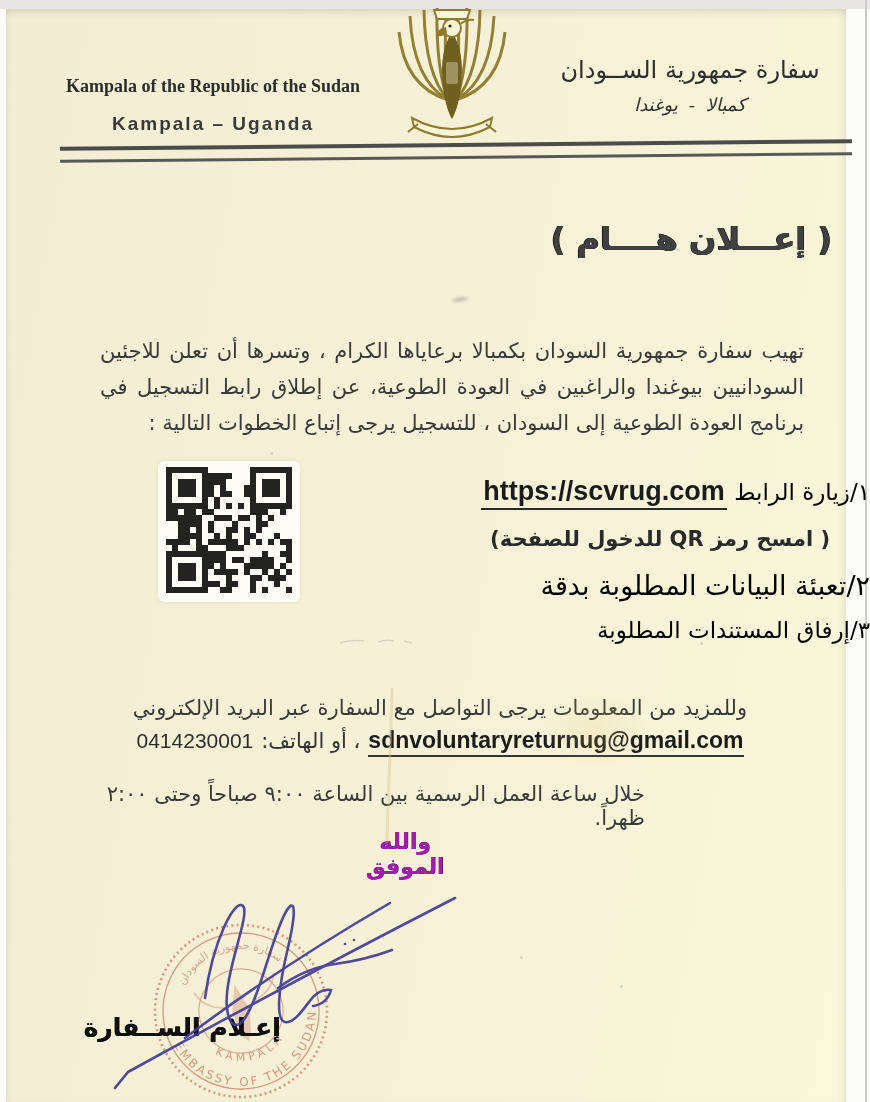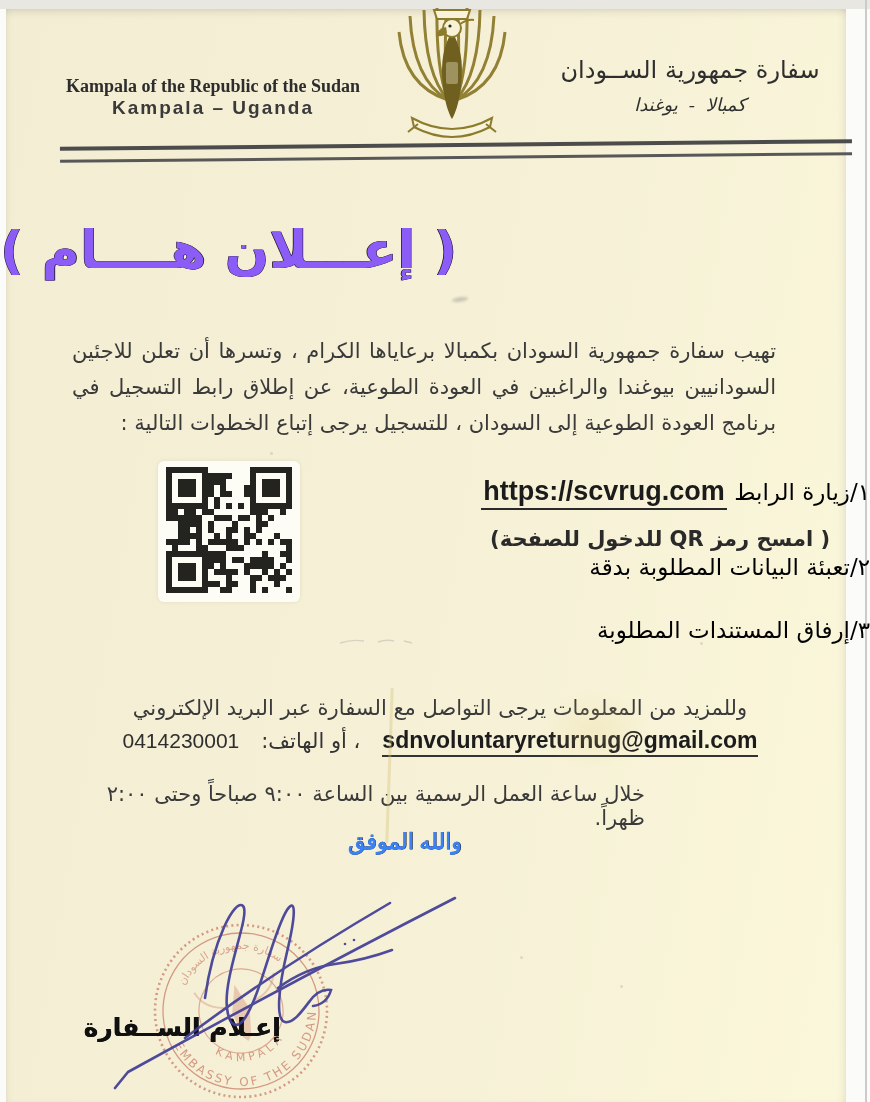--- a/index.html
+++ b/index.html
@@ -11,75 +11,75 @@
   .top-edge{position:absolute;left:0;top:0;width:870px;height:9px;background:#e9e7e2;}
   .right-scan-line{position:absolute;right:3px;top:0;width:2px;height:1102px;background:#cbcbcb;}
   .paper{
     position:absolute;left:6px;top:9px;width:840px;height:1093px;
     background:linear-gradient(100deg,#f2edd3 0%,#f5f0d6 50%,#fbf7da 100%);
     box-shadow:inset -7px 0 10px -6px rgba(0,0,0,.10), inset 0 8px 10px -6px rgba(0,0,0,.12), inset 4px 0 8px -5px rgba(0,0,0,.10);
   }
   
   .header-en{position:absolute;left:58px;top:76px;width:310px;text-align:center;color:#2d2d2d;}
   .header-en .l1{font-family:"Liberation Serif",serif;font-weight:bold;font-size:18px;white-space:nowrap;}
-  .header-en .l2{font-family:"Liberation Sans",sans-serif;font-weight:bold;font-size:19px;letter-spacing:2px;margin-top:0;color:#3a3a3a;}
+  .header-en .l2{font-family:"Liberation Sans",sans-serif;font-weight:bold;font-size:19px;letter-spacing:2px;margin-top:16px;color:#3a3a3a;}
   .header-ar{position:absolute;left:540px;top:56px;width:300px;text-align:center;direction:rtl;color:#2e2e2e;}
   .header-ar .l1{font-size:24px;white-space:nowrap;}
   .header-ar .l2{font-size:18px;margin-top:10px;word-spacing:5px;font-style:italic;}
   .emblem{position:absolute;left:388px;top:4px;width:128px;height:136px;}
   .divider{
     position:absolute;left:60px;top:143px;width:792px;height:9px;
     border-top:4px solid #4c4c4c;border-bottom:3px solid #585858;
     transform:rotate(-0.55deg);
   }
   
   .title{
-    position:absolute;left:0;top:220px;width:832px;text-align:left;direction:rtl;
-    font-size:52px;font-weight:bold;color:#8b5cf6;
+    position:absolute;left:0;top:220px;width:832px;text-align:right;direction:rtl;
+    font-size:32px;font-weight:bold;color:#404040;
     text-shadow:.6px 0 0 #0d0d0d,-.6px 0 0 #0d0d0d;
   }
   .title-smudge{position:absolute;left:452px;top:297px;width:16px;height:5px;border-radius:50%;
     background:rgba(110,110,110,.30);filter:blur(1px);transform:rotate(-8deg);}
   
   .intro{
-    position:absolute;left:72px;top:333px;width:704px;direction:rtl;
+    position:absolute;left:100px;top:333px;width:704px;direction:rtl;
     text-align:justify;font-size:21px;line-height:36px;color:#3a3a3a;
   }
   
   .qr{
     position:absolute;left:158px;top:461px;width:142px;height:141px;background:#fdfcf5;
     border-radius:6px;box-shadow:0 0 4px rgba(0,0,0,.08);display:flex;align-items:center;justify-content:center;
   }
   .step{position:absolute;right:0;width:566px;direction:rtl;white-space:nowrap;font-size:23px;}
   .s1{top:476px;}
   .s1 .url{
     direction:ltr;unicode-bidi:embed;display:inline-block;
     font-family:"Liberation Sans","DejaVu Sans",sans-serif;font-weight:bold;font-size:27px;color:#1b1b1b;
     border-bottom:2.5px solid #2a2a2a;padding:0 2px 1px 2px;margin-left:6px;
   }
   .qrnote{top:527px;padding-left:0;padding-right:40px;font-weight:bold;font-size:21px;color:#2a2a2a;}
-  .s2{top:554px;font-size:23px;}
+  .s2{top:570px;font-size:27px;}
   .s3{top:617px;font-size:23px;}
   .pencil{position:absolute;left:338px;top:636px;width:80px;height:10px;opacity:.28;}
   
   .contact{position:absolute;left:85px;top:696px;width:710px;direction:rtl;text-align:center;color:#3a3a3a;}
   .contact .c1{font-size:21px;}
   .contact .c2{margin-top:7px;font-size:21px;color:#333;}
   .contact .email{
     direction:ltr;unicode-bidi:embed;display:inline-block;
     font-family:"Liberation Sans","DejaVu Sans",sans-serif;font-weight:bold;font-size:23px;color:#1c1c1c;
     border-bottom:2px solid #333;padding-bottom:1px;
   }
-  .contact .plabel{margin:0 22px;}
+  .contact .plabel{margin:0 8px;}
   .contact .phone{direction:ltr;unicode-bidi:embed;display:inline-block;
     font-family:"Liberation Sans","DejaVu Sans",sans-serif;font-size:21px;color:#2e2e2e;}
   .hours{position:absolute;left:85px;top:782px;width:560px;direction:rtl;font-size:21px;color:#3a3a3a;}
   
   .blessing{position:absolute;left:340px;top:829px;width:130px;text-align:center;direction:rtl;
-    font-weight:bold;font-size:22px;color:#3b82f6;text-shadow:.4px 0 0 #121212;font-family:Liberation Serif, serif;}
+    font-weight:bold;font-size:22px;color:#a21caf;text-shadow:.4px 0 0 #121212;}
   .dateline{position:absolute;left:315px;top:886px;width:330px;text-align:center;direction:rtl;
     font-weight:bold;font-size:23px;color:#121212;text-shadow:.4px 0 0 #121212;white-space:nowrap;}
   .sig-label{position:absolute;left:82px;top:1013px;width:200px;direction:rtl;text-align:center;
     font-weight:bold;font-size:25px;color:#101010;text-shadow:.4px 0 0 #101010;}
   .stamp{position:absolute;left:146px;top:916px;width:190px;height:190px;transform:rotate(-14deg);opacity:.62;}
   .signature{position:absolute;left:95px;top:880px;width:380px;height:218px;}
   
   .crease{position:absolute;left:388px;top:688px;width:3px;height:155px;background:rgba(214,194,122,.38);
     transform:rotate(2deg);filter:blur(.6px);}
   .stain{position:absolute;left:540px;top:690px;width:110px;height:80px;border-radius:50%;

